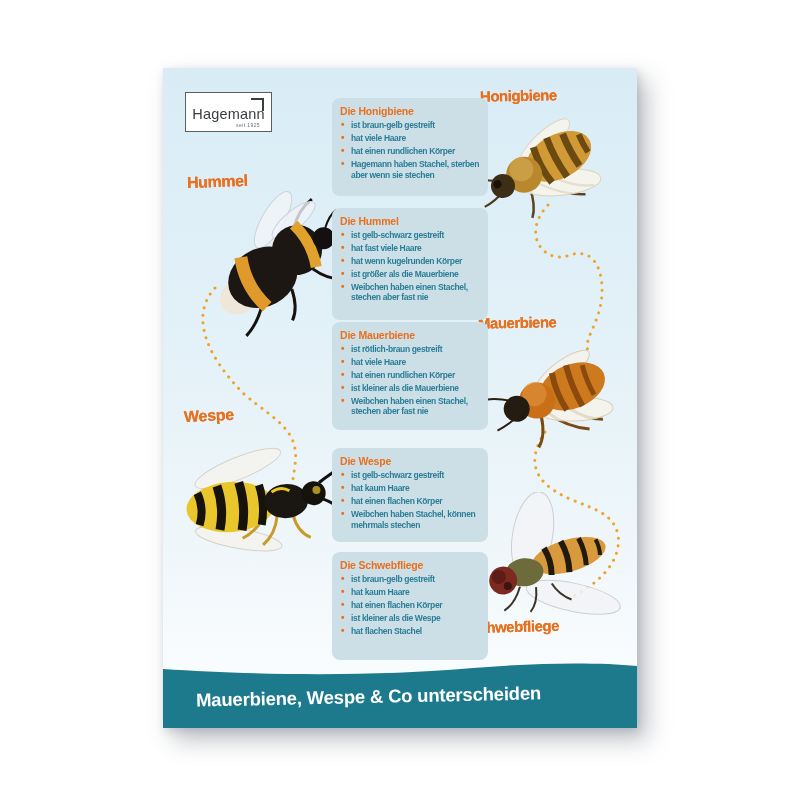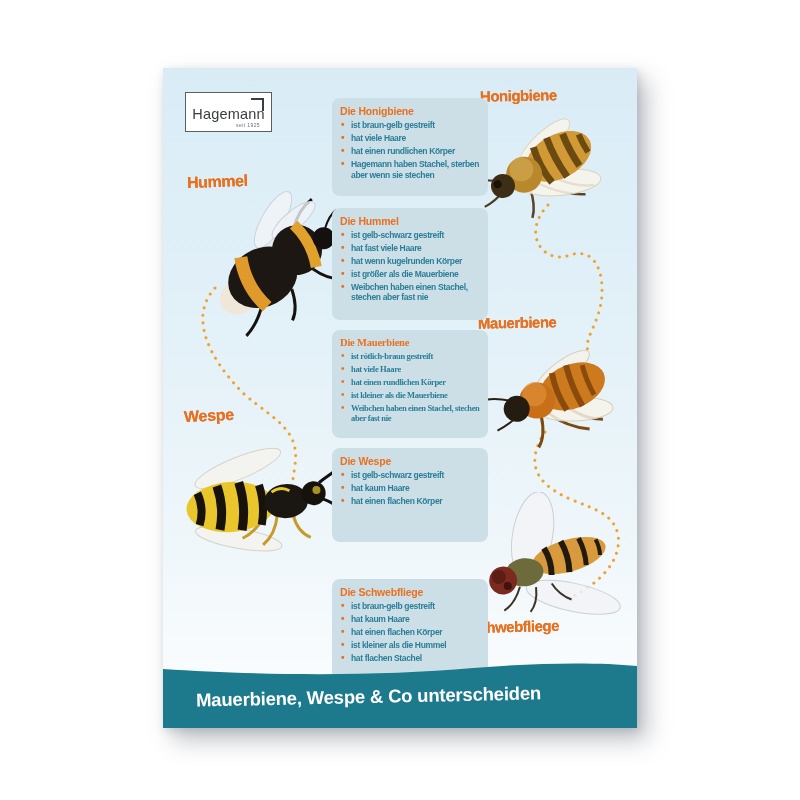--- a/index.html
+++ b/index.html
@@ -187,47 +187,48 @@
       <h3>Die Hummel</h3>
       <ul>
         <li>ist gelb-schwarz gestreift</li>
         <li>hat fast viele Haare</li>
         <li>hat wenn kugelrunden Körper</li>
         <li>ist größer als die Mauerbiene</li>
         <li>Weibchen haben einen Stachel, stechen aber fast nie</li>
       </ul>
     </section>
 
-    <section class="card" style="top:262px;height:108px;font-family:Liberation Serif, serif;">
+    <section class="card" style="top:254px;height:108px;">
       <h3>Die Mauerbiene</h3>
       <ul>
         <li>ist rötlich-braun gestreift</li>
         <li>hat viele Haare</li>
         <li>hat einen rundlichen Körper</li>
         <li>ist kleiner als die Mauerbiene</li>
         <li>Weibchen haben einen Stachel, stechen aber fast nie</li>
       </ul>
     </section>
 
     <section class="card" style="top:380px;height:94px;">
       <h3>Die Wespe</h3>
       <ul>
         <li>ist gelb-schwarz gestreift</li>
         <li>hat kaum Haare</li>
         <li>hat einen flachen Körper</li>
-      </ul>
-    </section>
-
-    <section class="card" style="top:511px;height:108px;">
+        <li>Weibchen haben Stachel, können mehrmals stechen</li>
+      </ul>
+    </section>
+
+    <section class="card" style="top:484px;height:108px;">
       <h3>Die Schwebfliege</h3>
       <ul>
         <li>ist braun-gelb gestreift</li>
         <li>hat kaum Haare</li>
         <li>hat einen flachen Körper</li>
-        <li>ist kleiner als die Hummel</li>
+        <li>ist kleiner als die Wespe</li>
         <li>hat flachen Stachel</li>
       </ul>
     </section>
 
     <div class="band">
       <svg width="474" height="68" viewBox="0 0 474 68">
         <path d="M0,9 C90,15 210,17 310,8 C370,3 432,2 474,6 L474,68 L0,68 Z" fill="#1d7a8c"></path>
       </svg>
       <div class="band-title">Mauerbiene, Wespe &amp; Co unterscheiden</div>
     </div>

